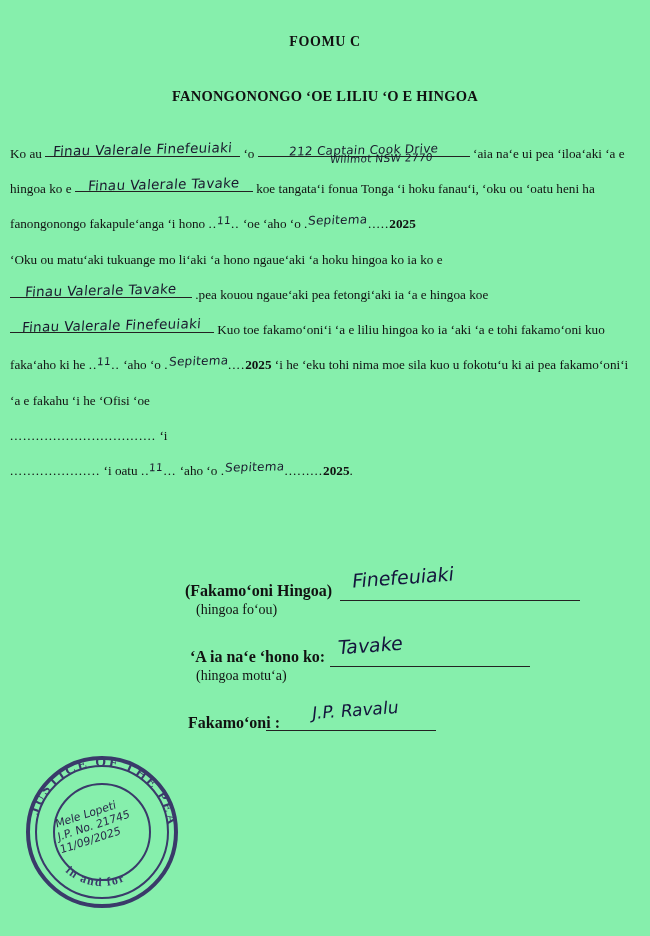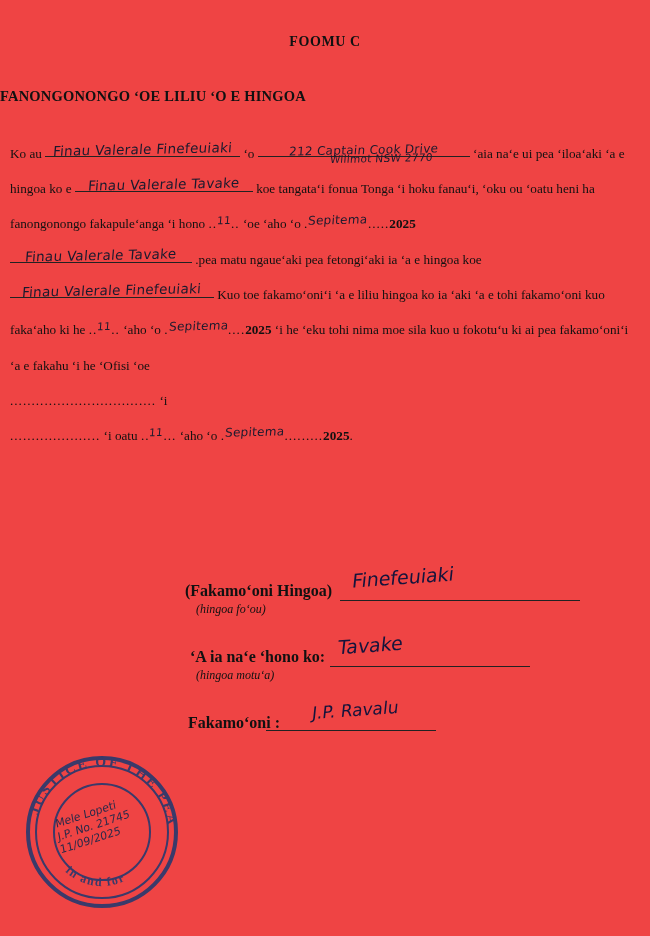--- a/index.html
+++ b/index.html
@@ -13,36 +13,36 @@
     position: relative;
     overflow: hidden;
     font-family: "Liberation Serif", serif;
     color: #111;
   }
   .page {
     position: absolute;
     left: 0; top: 0;
     width: 650px;
     height: 936px;
-    background: #ef4444;
+    background: #86efac;
   }
   .doc-title {
     position: absolute;
     left: 0; right: 0;
     top: 34px;
     text-align: center;
     font-weight: bold;
     font-size: 14px;
     letter-spacing: 0.6px;
   }
   .doc-subtitle {
     position: absolute;
     left: 0; right: 0;
     top: 88px;
-    text-align: left;
+    text-align: center;
     font-weight: bold;
     font-size: 14.5px;
     letter-spacing: 0.2px;
   }
   .body-text {
     position: absolute;
     left: 10px;
     top: 136px;
     width: 630px;
     font-size: 13.2px;
@@ -92,22 +92,21 @@
     position: relative;
     height: 58px;
   }
   .sig-label {
     position: absolute;
     font-weight: bold;
     font-size: 16px;
   }
   .sig-sub {
     position: absolute;
-    font-style: italic;
-    font-size: 12px;
+    font-size: 14px;
   }
   .sig-line {
     position: absolute;
     border-bottom: 1px solid #222;
     height: 0;
   }
   .sig-ink {
     position: absolute;
     font-family: "DejaVu Sans", sans-serif;
     color: #14143c;
@@ -163,26 +162,29 @@
       <span>‘aia na‘e ui pea ‘iloa‘aki ‘a e hingoa ko e</span>
       <span class="ul" style="width:178px; height:20px;">
         <span class="hw">Finau Valerale Tavake</span>
       </span>
       <span>koe tangata‘i fonua Tonga ‘i hoku fanau‘i, ‘oku ou ‘oatu heni ha fanongonongo fakapule‘anga ‘i hono</span>
       <span class="dots">..</span><span class="hw tiny">11</span><span class="dots">..</span>
       <span>‘oe ‘aho ‘o</span>
       <span class="dots">.</span><span class="hw sm">Sepitema</span><span class="dots">.....</span><b>2025</b>
     </p>
 
+    <p>
+      <span>‘Oku ou matu‘aki tukuange mo li‘aki ‘a hono ngaue‘aki ‘a hoku hingoa ko ia ko e</span>
+    </p>
 
     <p>
       <span class="ul" style="width:182px; height:20px;">
         <span class="hw">Finau Valerale Tavake</span>
       </span>
-      <span>.pea matu ngaue‘aki pea fetongi‘aki ia ‘a e hingoa koe</span>
+      <span>.pea kouou ngaue‘aki pea fetongi‘aki ia ‘a e hingoa koe</span>
     </p>
 
     <p>
       <span class="ul" style="width:204px; height:20px;">
         <span class="hw">Finau Valerale Finefeuiaki</span>
       </span>
       <span>Kuo toe fakamo‘oni‘i ‘a e liliu hingoa ko ia ‘aki ‘a e tohi fakamo‘oni kuo faka‘aho ki he</span>
       <span class="dots">..</span><span class="hw tiny">11</span><span class="dots">..</span>
       <span>‘aho ‘o</span>
       <span class="dots">.</span><span class="hw sm">Sepitema</span><span class="dots">....</span><b>2025</b>

